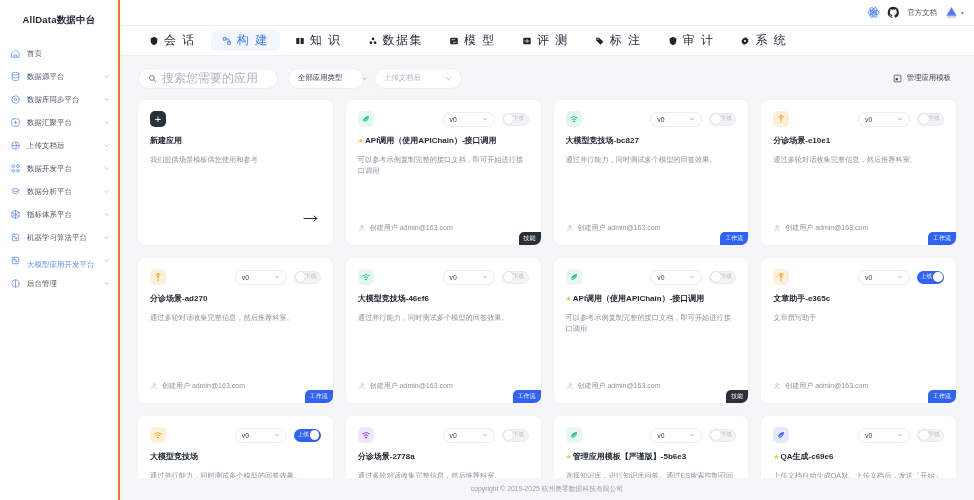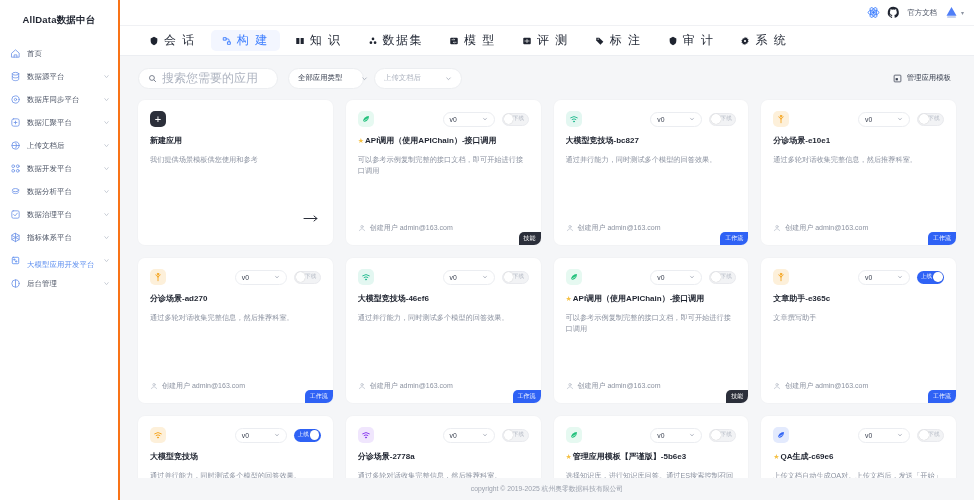--- a/index.html
+++ b/index.html
@@ -303,39 +303,39 @@
         <span class="nav-label">数据分析平台</span>
         <span class="caret">
           <svg viewBox="0 0 24 24" fill="none" stroke="currentColor" stroke-width="2.6" stroke-linecap="round">
             <path d="M6 9l6 7 6-7"></path>
           </svg>
         </span>
       </div>
       <div class="nav-item">
         <span class="ico">
           <svg viewBox="0 0 24 24" fill="none" stroke="currentColor" stroke-width="1.8" stroke-linecap="round" stroke-linejoin="round">
-            <rect x="4" y="4" width="16" height="16" rx="3"></rect>
-            <path d="M8 12l3 3 5-6"></path>
-          </svg>
-        </span>
-        <span class="nav-label">数据治理平台</span>
+            <path d="M12 3l8 4.5v9L12 21l-8-4.5v-9z"></path>
+            <path d="M12 3v18M4 7.5l16 9M20 7.5l-16 9"></path>
+          </svg>
+        </span>
+        <span class="nav-label">指标体系平台</span>
         <span class="caret">
           <svg viewBox="0 0 24 24" fill="none" stroke="currentColor" stroke-width="2.6" stroke-linecap="round">
             <path d="M6 9l6 7 6-7"></path>
           </svg>
         </span>
       </div>
       <div class="nav-item">
         <span class="ico">
           <svg viewBox="0 0 24 24" fill="none" stroke="currentColor" stroke-width="1.8" stroke-linecap="round" stroke-linejoin="round">
-            <path d="M12 3l8 4.5v9L12 21l-8-4.5v-9z"></path>
-            <path d="M12 3v18M4 7.5l16 9M20 7.5l-16 9"></path>
-          </svg>
-        </span>
-        <span class="nav-label">指标体系平台</span>
+            <rect x="5" y="5" width="14" height="14" rx="2"></rect>
+            <path d="M9 9h2v2H9zM13 13h2v2h-2z"></path>
+          </svg>
+        </span>
+        <span class="nav-label">机器学习算法平台</span>
         <span class="caret">
           <svg viewBox="0 0 24 24" fill="none" stroke="currentColor" stroke-width="2.6" stroke-linecap="round">
             <path d="M6 9l6 7 6-7"></path>
           </svg>
         </span>
       </div>
       <div class="nav-item active">
         <span class="ico">
           <svg viewBox="0 0 24 24" fill="none" stroke="currentColor" stroke-width="1.8" stroke-linecap="round" stroke-linejoin="round">
             <rect x="5" y="5" width="14" height="14" rx="2"></rect>

